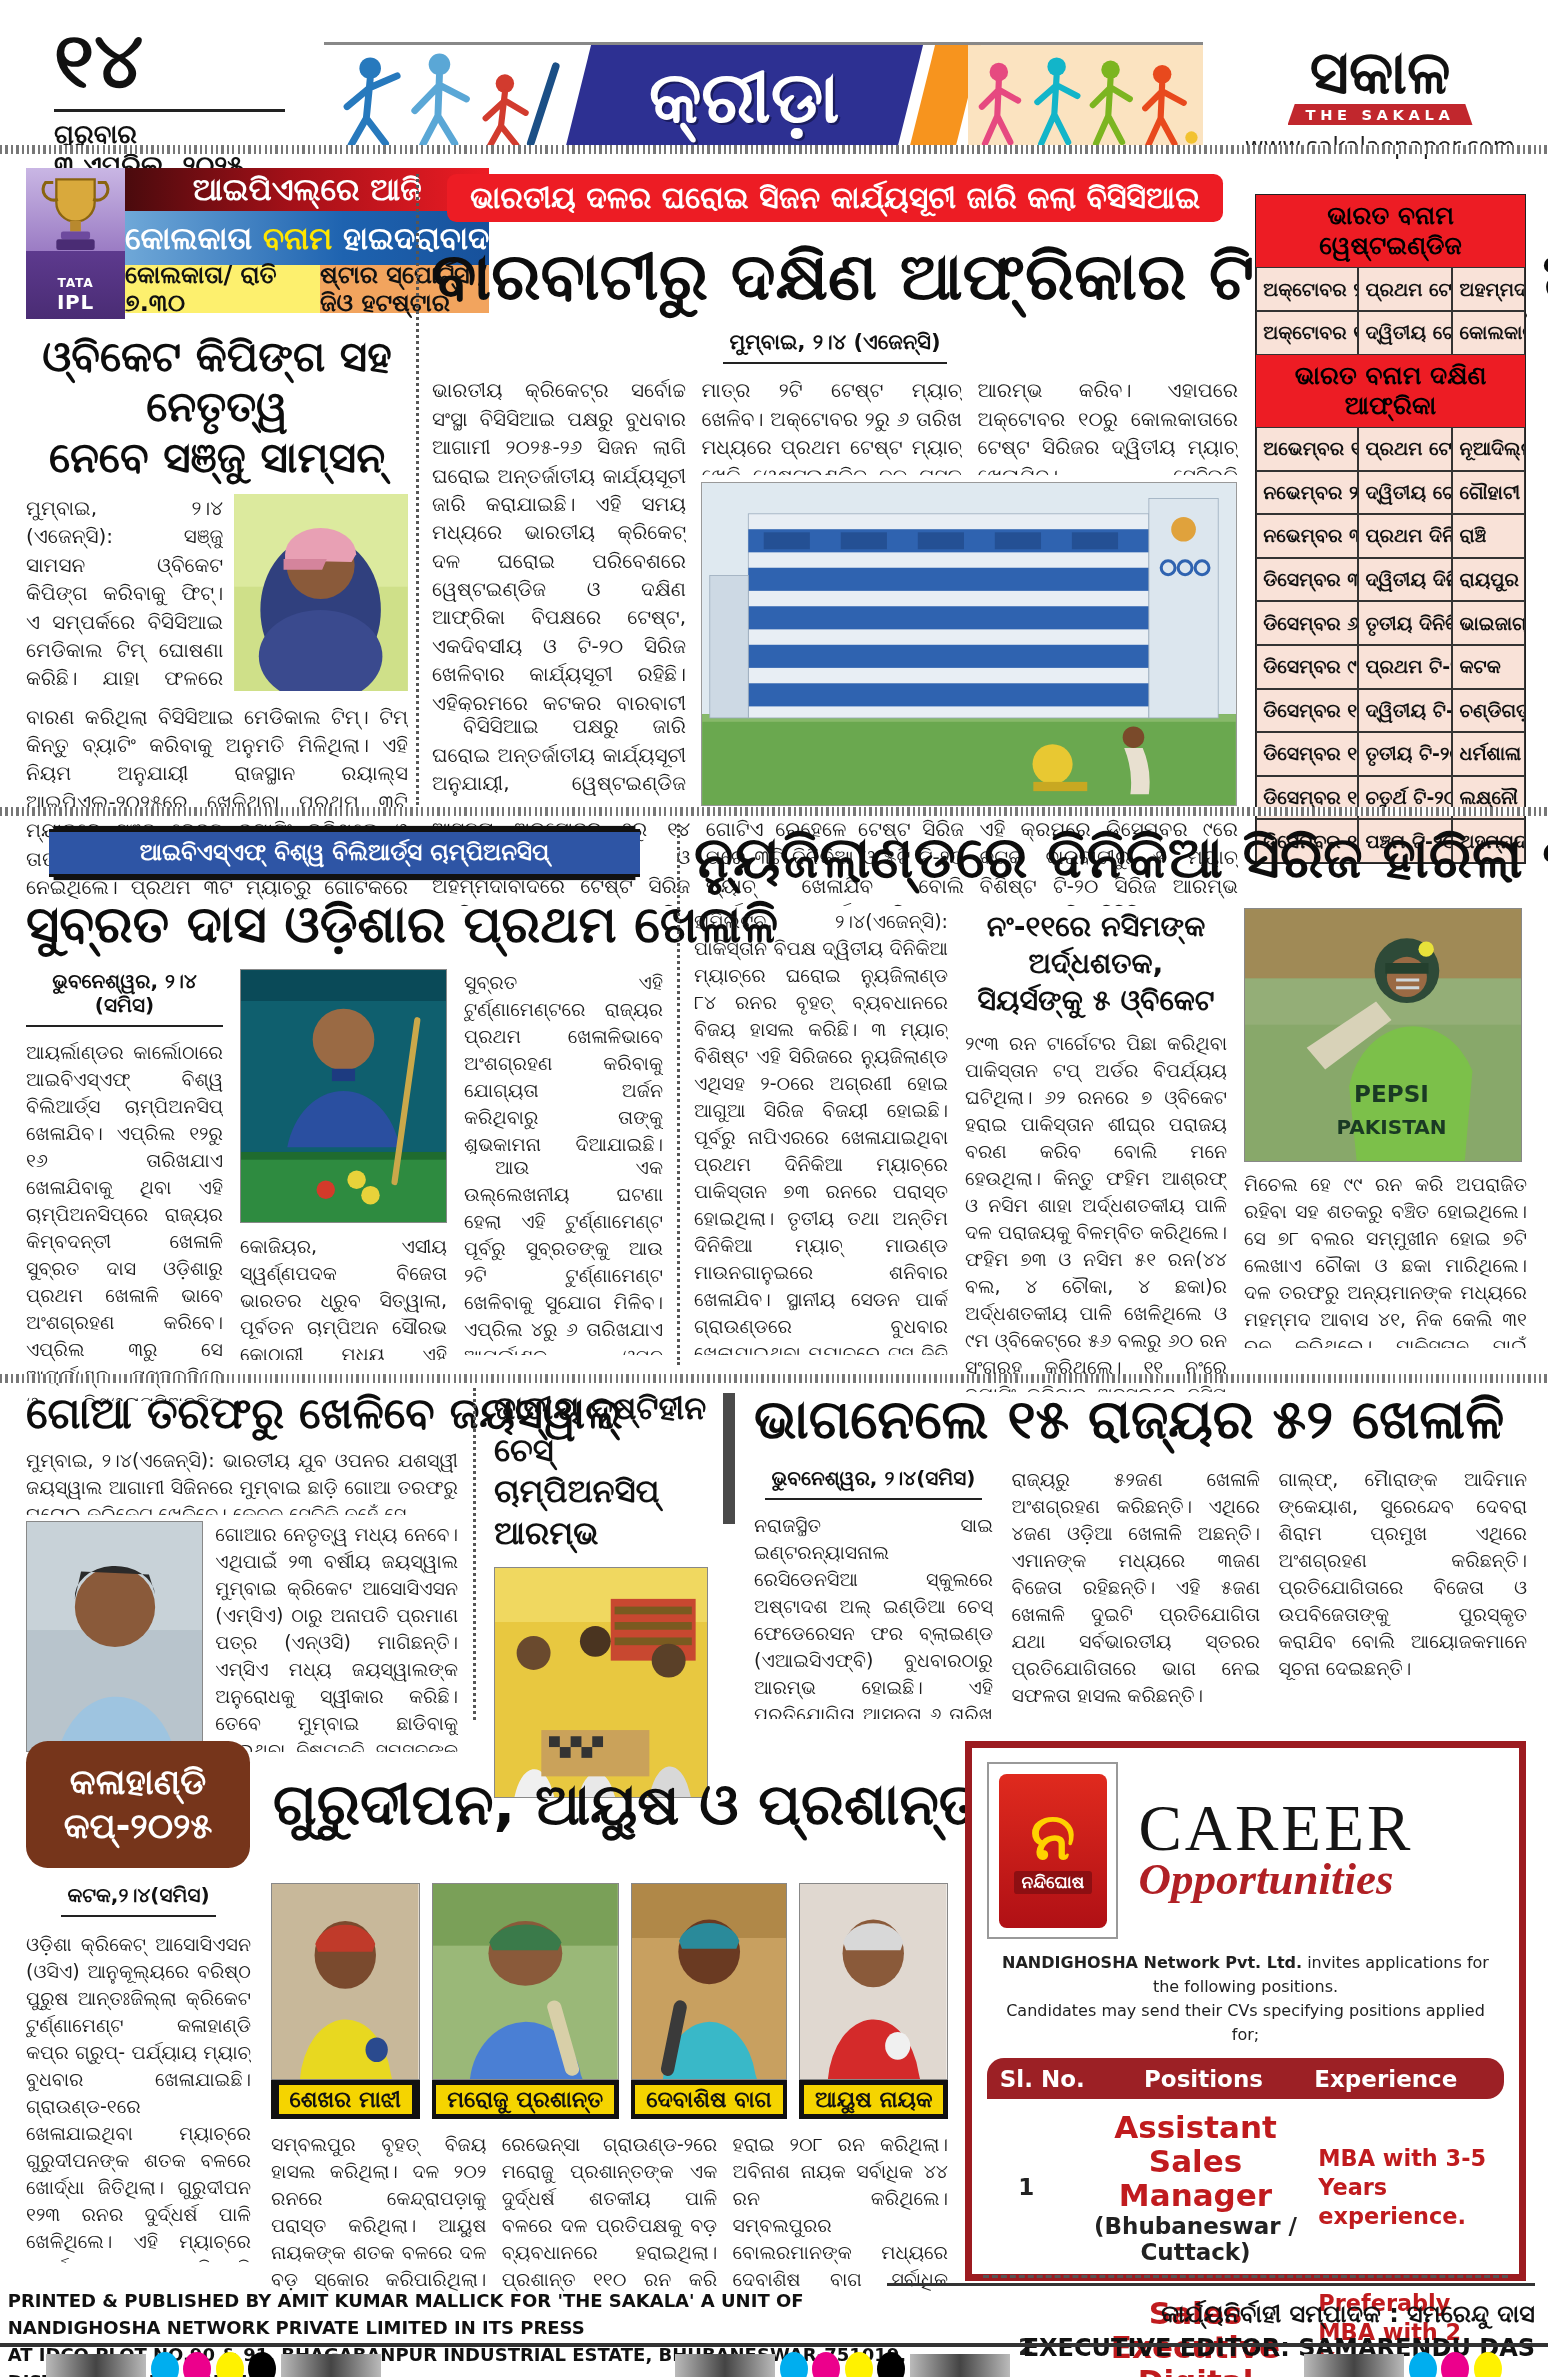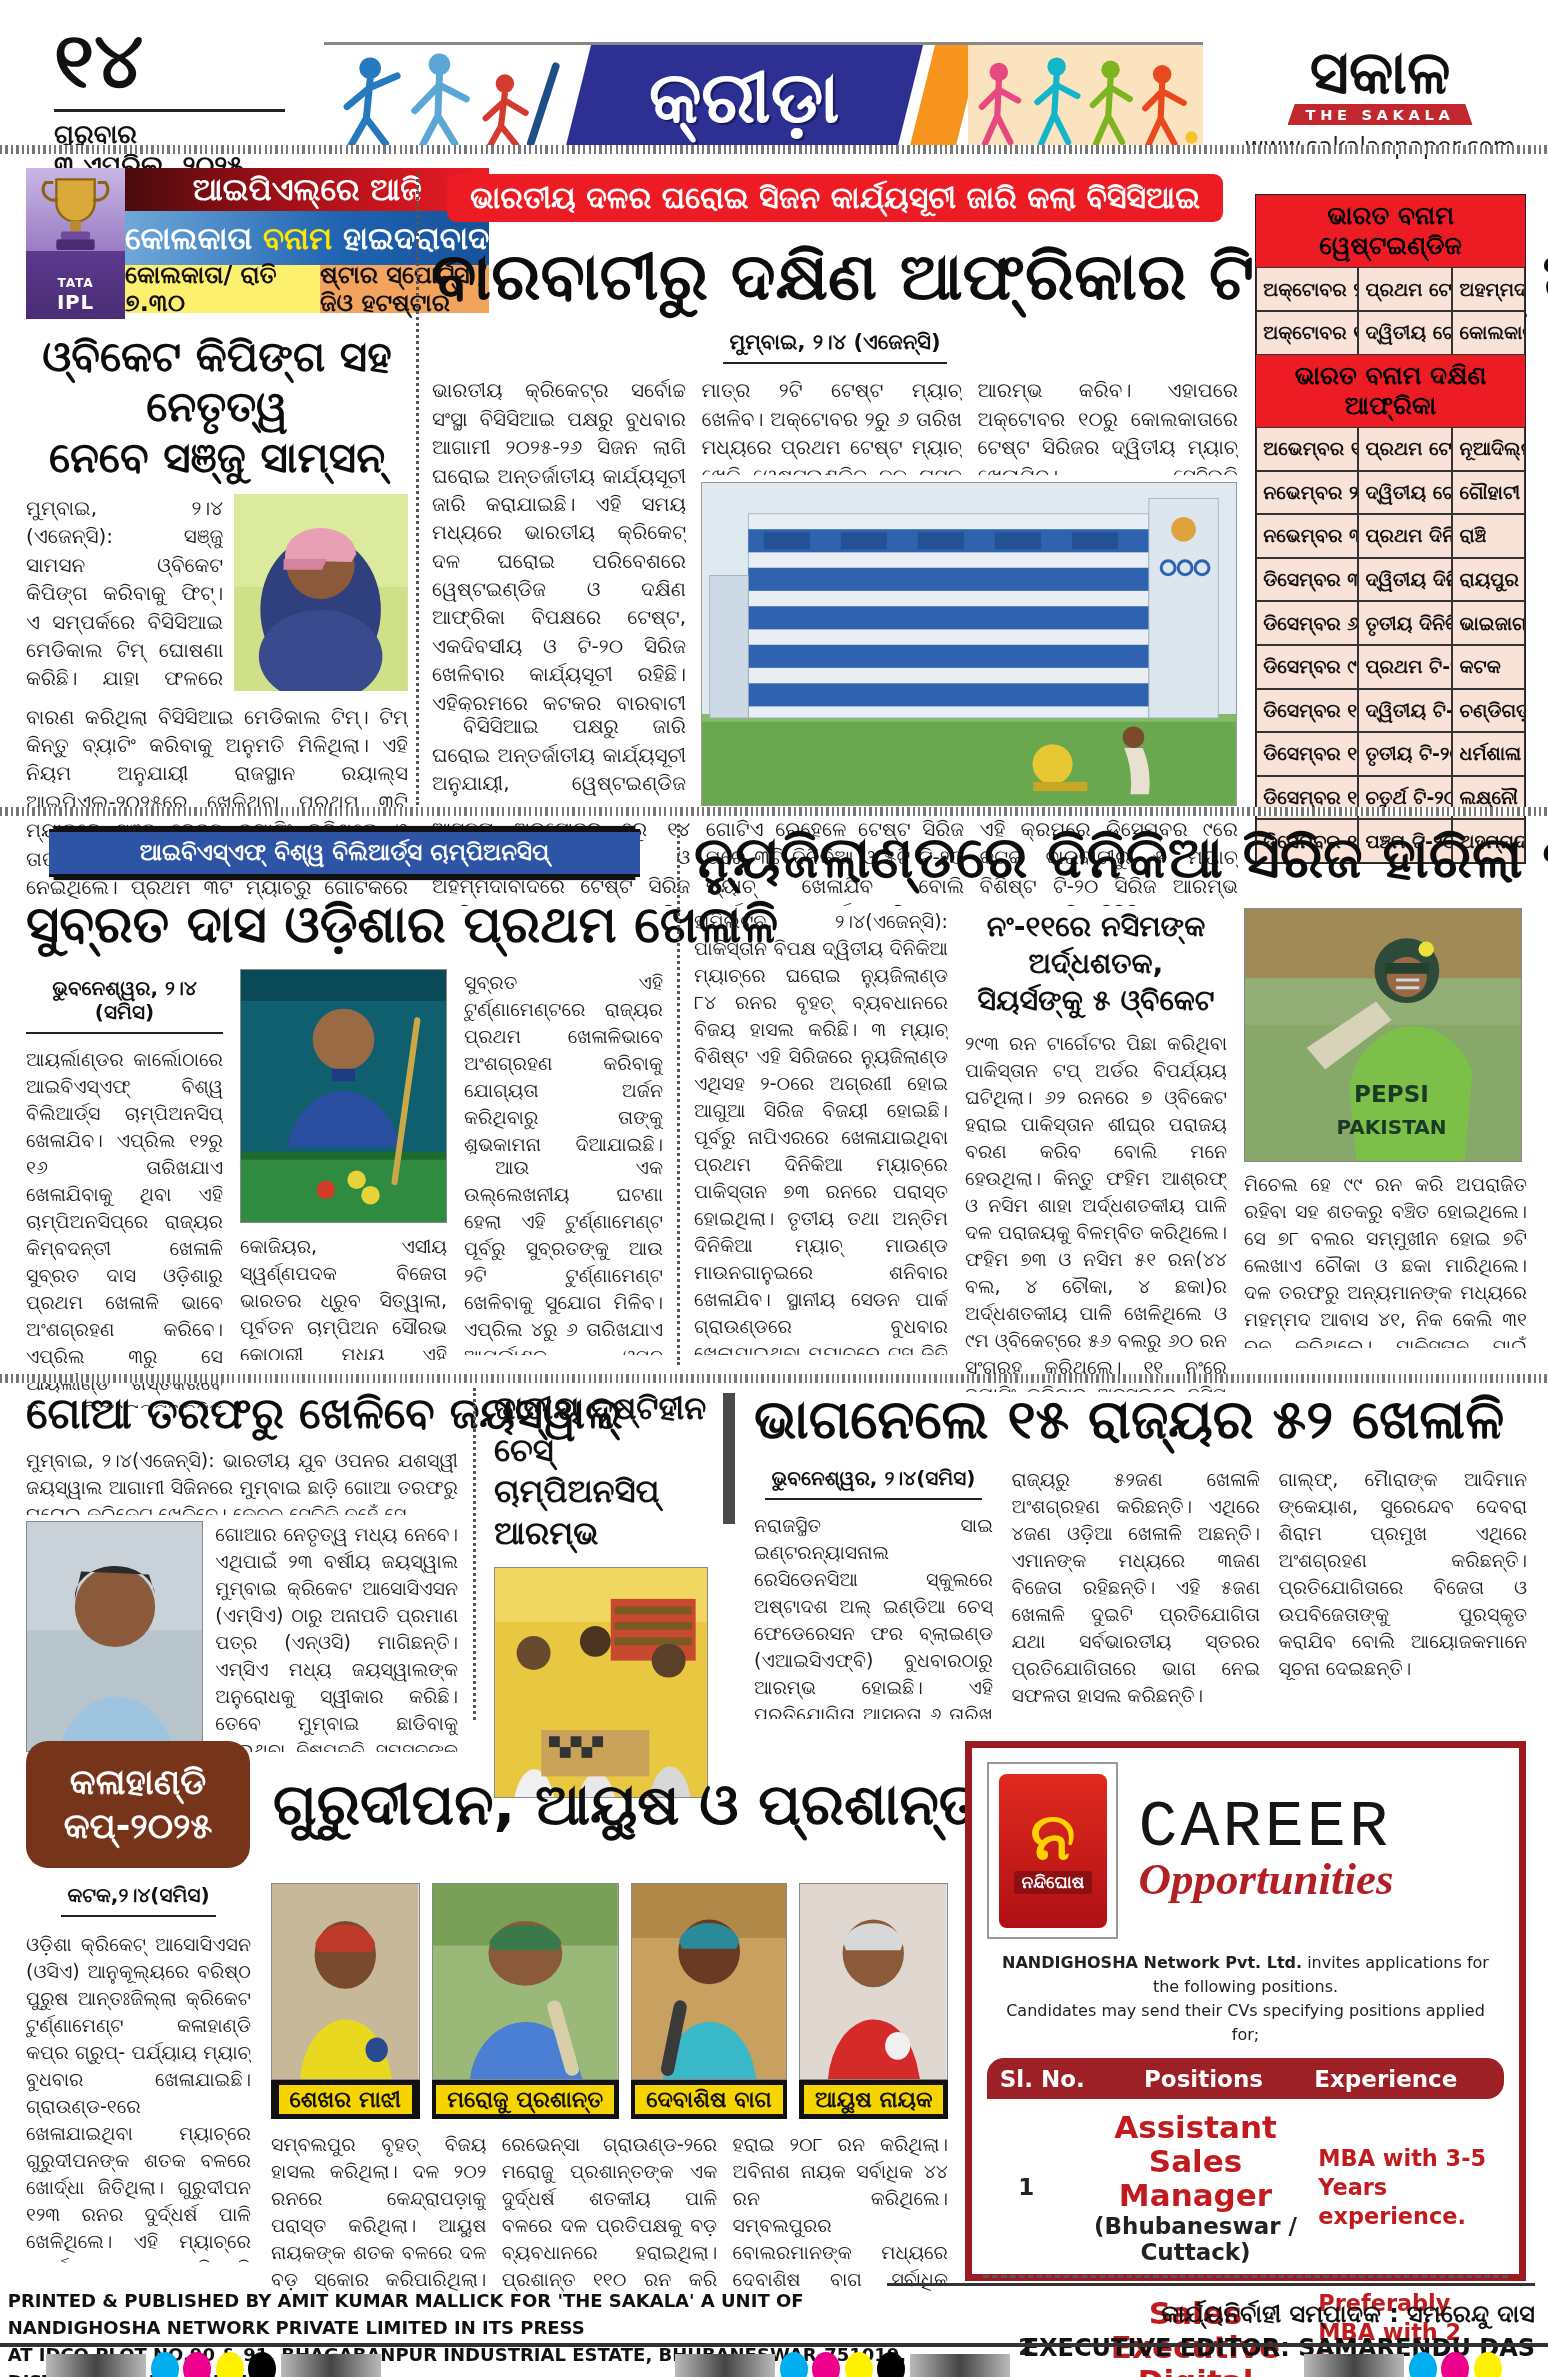--- a/index.html
+++ b/index.html
@@ -47,21 +47,21 @@
   
   .brown-badge { background:#76351b; color:#fff; border-radius:21.6px; font-size:35px; font-weight:bold; text-align:center; display:flex; flex-direction:column; justify-content:center; line-height:1.25; }
   .cap-bar { background:#111; display:flex; align-items:center; justify-content:center; padding:4.6px; }
   .cap-inner { background:#f5d400; font-size:22.4px; font-weight:bold; padding:1.5px 10.8px; white-space:nowrap; }
   
   .ad { border:7.7px solid #9c1b20; background:#fff; }
   .ad-logo { width:131px; height:177px; border:2.3px solid #999; background:#fff; display:flex; align-items:center; justify-content:center; }
   .ad-logo-in { width:108px; height:154px; background:linear-gradient(180deg,#e02a1e,#b01015); border-radius:7.7px; display:flex; flex-direction:column; align-items:center; justify-content:center; gap:4.6px; }
   .ad-n { color:#ffd200; font-size:65px; font-weight:bold; line-height:0.9; font-family:"DejaVu Serif", serif; }
   .ad-logo-name { color:#fff; font-size:17px; font-weight:bold; background:#8d0f12; padding:1.5px 7.7px; border-radius:3.1px; }
-  .ad-career { font-family:Liberation Mono, monospace; font-size:65px; letter-spacing:3.1px; color:#151515; line-height:0.9; }
+  .ad-career { font-family:Liberation Serif, serif; font-size:65px; letter-spacing:3.1px; color:#151515; line-height:0.9; }
   .ad-opp { font-family:"Liberation Serif", serif; font-style:italic; font-weight:bold; font-size:45px; color:#b02025; line-height:1; }
   .ad-text { font-size:16px; color:#222; text-align:center; line-height:1.5; }
   .ad-tbl-head { background:#9c2025; color:#fff; border-radius:17px 17px 17px 0; display:grid; grid-template-columns:93px 1fr 177px; font-size:23px; font-weight:bold; padding:7.7px 12.3px; }
   .ad-row { display:grid; grid-template-columns:93px 1fr 193px; align-items:center; padding:10.8px 7.7px; }
   .ad-no { font-size:23px; font-weight:bold; color:#222; text-align:center; }
   .ad-pos { font-size:31px; font-weight:bold; color:#c01b1e; text-align:center; line-height:1.1; }
   .ad-loc { font-size:23px; font-weight:bold; color:#222; }
   .ad-exp { font-size:22.4px; font-weight:bold; color:#c01b1e; line-height:1.3; }
   .ad-dashed { border-top:3.1px dashed #555; margin:0 10.8px; }
   .subhead { font-size:28.5px; font-weight:bold; text-align:center; line-height:1.3; }
@@ -302,21 +302,21 @@
       </div>
   </div>
 
   <div class="abs tick-strip" style="left:0;top:807px;width:1548px;"></div>
 
   <div class="abs" style="left:26px;top:824px;width:637px;height:548px;">
     <div class="blue-banner" style="margin:4.6px 23px 0;">ଆଇବିଏସ୍ଏଫ୍ ବିଶ୍ୱ ବିଲିଆର୍ଡ୍ସ ଚାମ୍ପିଅନସିପ୍</div>
     <div class="hl" style="font-size:51px;text-align:center;margin-top:18.5px;white-space:nowrap;">ସୁବ୍ରତ ଦାସ ଓଡ଼ିଶାର ପ୍ରଥମ ଖେଳାଳି</div>
     <div style="display:flex;gap:17px;margin-top:14px;">
       <div style="width:197px;flex:none;">
-        <div class="dateline" style="font-size:20px;margin-top:7px;"><span>ଭୁବନେଶ୍ୱର, ୨।୪ (ସମିସ)</span></div>
+        <div class="dateline" style="font-size:20px;"><span>ଭୁବନେଶ୍ୱର, ୨।୪ (ସମିସ)</span></div>
         <div class="body-txt jt" style="height:362px;margin-top:12.3px;font-size:19px;">ଆୟର୍ଲାଣ୍ଡର କାର୍ଲୋଠାରେ ଆଇବିଏସ୍ଏଫ୍ ବିଶ୍ୱ ବିଲିଆର୍ଡ୍ସ ଚାମ୍ପିଅନସିପ୍ ଖେଳାଯିବ। ଏପ୍ରିଲ ୧୨ରୁ ୧୬ ତାରିଖଯାଏ ଖେଳାଯିବାକୁ ଥିବା ଏହି ଚାମ୍ପିଅନସିପ୍‌ରେ ରାଜ୍ୟର କିମ୍ବଦନ୍ତୀ ଖେଳାଳି ସୁବ୍ରତ ଦାସ ଓଡ଼ିଶାରୁ ପ୍ରଥମ ଖେଳାଳି ଭାବେ ଅଂଶଗ୍ରହଣ କରିବେ। ଏପ୍ରିଲ ୩ରୁ ସେ ଆୟର୍ଲାଣ୍ଡ ଗସ୍ତକରିବେ ଓ ବିଶ୍ୱଚାମ୍ପିଅନସିପ୍ ପ୍ରସ୍ତୁତି ପୂର୍ବରୁ ଦୁଇଟି ଟୁର୍ଣ୍ଣାମେଣ୍ଟରେ ଅଂଶଗ୍ରହଣ କରିବେ। ଆଇବିଏସ୍ଏଫ୍ ବିଶ୍ୱ ଚାମ୍ପିଅନସିପ୍‌ରେ ବିଶ୍ୱର ଶ୍ରେଷ୍ଠ ଖେଳାଳିମାନେ ଅଂଶଗ୍ରହଣ କରିଥାନ୍ତି। ଡିଫେଣ୍ଡିଂ ଚାମ୍ପିଅନ ତଥା ଭାରତର ଏକ ନମ୍ବର ଖେଳାଳି ପଙ୍କଜ ଆଡ଼ଭାନି, ପୂର୍ବତନ ଚାମ୍ପିଅନ୍ ସିଙ୍ଗାପୁରର ପିଟର ଗିଲକ୍ରିଷ୍ଟ, ଇଂଲଣ୍ଡର ଡେଭିଡ</div>
       </div>
       <div style="width:207px;flex:none;">
         <figure style="width:207px;height:254px;border:0.8px solid #888;">
           <svg width="205" height="253" viewBox="0 0 266 328">
             <rect width="266" height="328" fill="#0f5f6e"></rect>
             <rect y="0" width="266" height="40" fill="#0a4a58"></rect>
             <circle cx="133" cy="90" r="40" fill="#9a6a44"></circle>
             <path d="M60 230 a75 95 0 0 1 146 0 z" fill="#2a4fa0"></path>
             <rect x="118" y="128" width="30" height="16" fill="#1d3b80"></rect>

